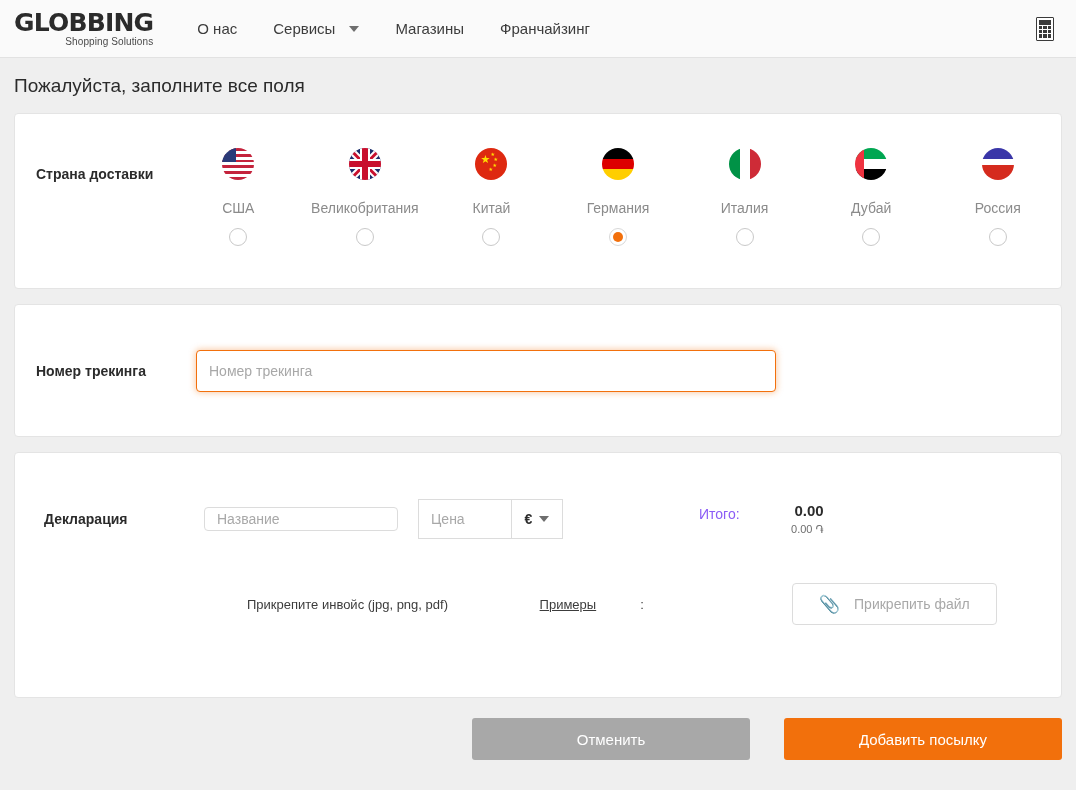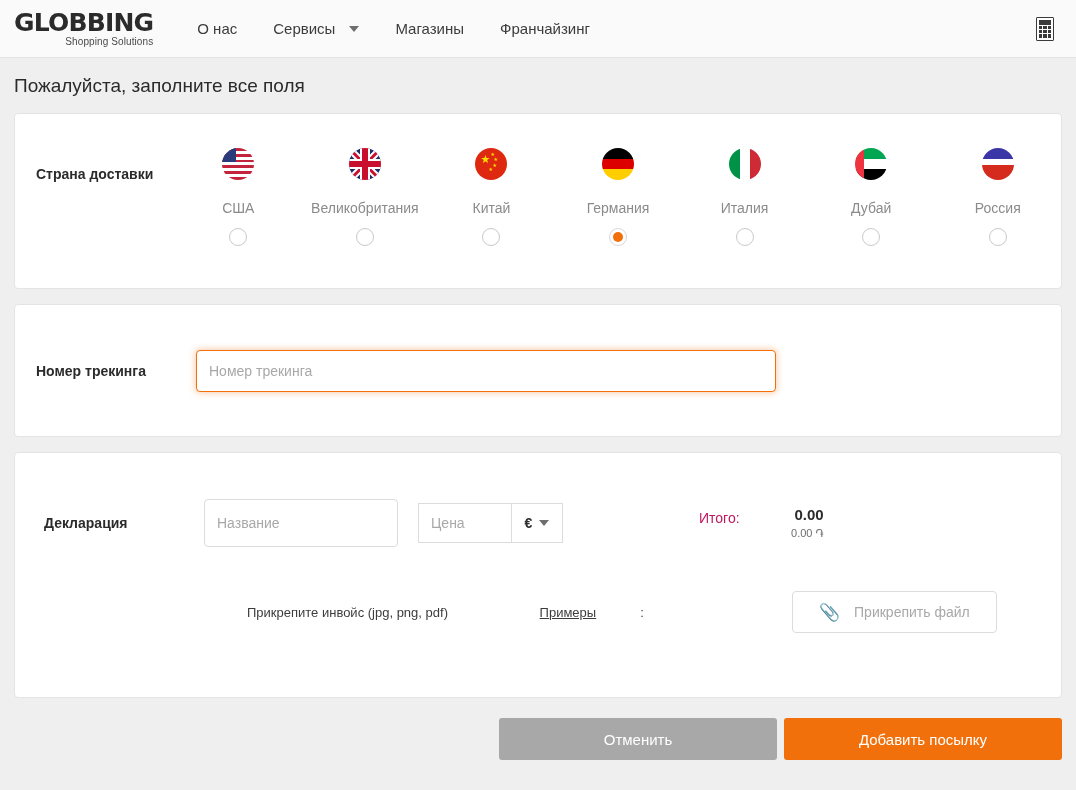--- a/index.html
+++ b/index.html
@@ -260,21 +260,21 @@
     padding-left: 21px;
     padding-top: 46px;
     position: relative;
   }
   .decl-row {
     display: flex;
     align-items: center;
     margin-left: 8px;
   }
   .decl-label { width: 160px; }
-  .name-input { width: 194px; height: 48px; }
+  .name-input { width: 194px; height: 24px; }
   .price-group {
     display: flex;
     margin-left: 20px;
     border: 1px solid #dcdcdc;
     border-radius: 0;
     background: #fff;
     height: 40px;
     overflow: hidden;
   }
   .price-input {
@@ -298,21 +298,21 @@
     font-weight: bold;
     color: #2b2b2b;
   }
   .total-block {
     margin-left: 136px;
     display: flex;
     align-items: flex-start;
   }
   .total-label {
     font-size: 14px;
-    color: #be185d;
+    color: #8b5cf6;
     padding-top: 4px;
   }
   .total-values {
     margin-left: 18px;
     text-align: right;
     width: 66px;
   }
   .total-main {
     font-size: 15px;
     font-weight: bold;
@@ -358,21 +358,21 @@
   .clip {
     font-size: 17px;
     color: #9b9b9b;
     transform: rotate(0deg);
   }
 
   
   .actions {
     display: flex;
     justify-content: flex-end;
-    gap: 7px;
+    gap: 34px;
     padding: 20px 14px 0 0;
   }
   .btn {
     width: 278px;
     height: 42px;
     border: none;
     border-radius: 3px;
     font-family: "Liberation Sans", sans-serif;
     font-size: 15px;
     color: #fff;

